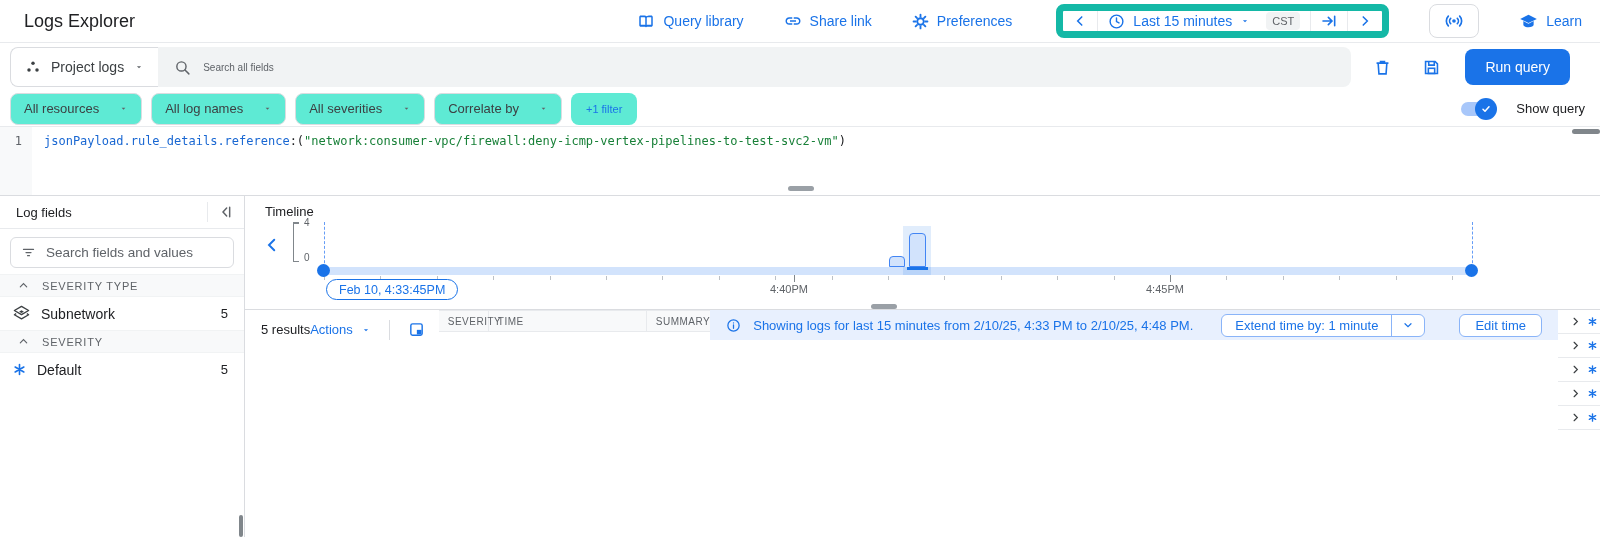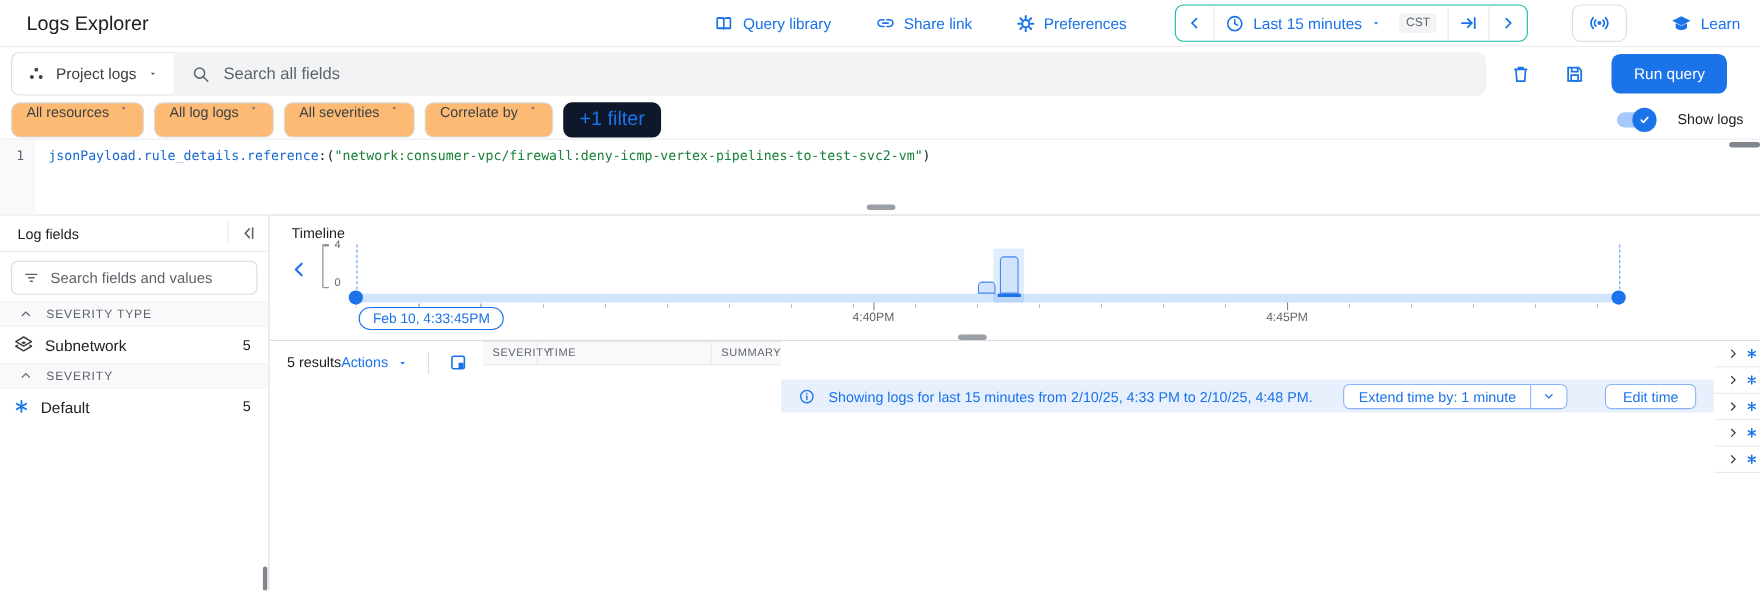--- a/index.html
+++ b/index.html
@@ -16,21 +16,21 @@
     position:absolute; top:0; left:0; right:0; height:43px;
     border-bottom:1px solid #e8eaed;
     display:flex; align-items:center; padding:0 18px 0 24px;
   }
   .hdr-title { font-size:18px; color:#202124; font-weight:400; }
   .hdr-spacer { flex:1; }
   .hdr-actions { display:flex; align-items:center; gap:40px; color:#1a73e8; font-size:14px; font-weight:500; }
   .hdr-link { display:flex; align-items:center; gap:8px; cursor:pointer; }
   .time-group {
     display:flex; align-items:flex-end; height:34px;
-    border:1px solid #14b8a6; border-radius:8px; overflow:hidden; margin-left:4px;
+    border:7px solid #14b8a6; border-radius:8px; overflow:hidden; margin-left:4px;
   }
   .time-seg { display:flex; align-items:center; justify-content:center; height:100%; padding:0 10px; }
   .time-seg + .time-seg { border-left:1px solid #e8eaed; }
   .time-label { display:flex; align-items:center; gap:8px; padding:0 10px; }
   .tz-chip {
     background:#f1f3f4; color:#5f6368; font-size:11px; font-weight:500;
     border-radius:4px; padding:3px 6px; margin-left:8px;
   }
   .stream-btn {
     display:flex; align-items:center; justify-content:center;
@@ -48,44 +48,44 @@
     height:40px; background:#fff; border:1px solid #dadce0; border-right:none;
     border-radius:8px 0 0 8px; display:flex; align-items:center; gap:10px;
     padding:0 14px; font-size:14px; font-weight:500; color:#3c4043;
   }
   .search-all {
     flex:1; height:40px; background:#f1f3f4; border-radius:0 8px 8px 0;
     display:flex; align-items:center; gap:12px; padding:0 16px;
   }
   .search-all input {
     flex:1; border:none; outline:none; background:transparent;
-    font-size:15px; color:#7f1d1d; font-family:"Liberation Sans", sans-serif;
+    font-size:10px; color:#7f1d1d; font-family:"Liberation Sans", sans-serif;
   }
   .search-all input::placeholder { color:#5f6368; }
   .qbar-icons { display:flex; align-items:center; gap:30px; margin:0 24px 0 22px; color:#1a73e8; }
   .run-btn {
     height:36px; padding:0 20px; background:#1a73e8; color:#fff;
     border:none; border-radius:8px; font-size:14px; font-weight:500;
     display:flex; align-items:center; cursor:pointer;
     font-family:"Liberation Sans", sans-serif;
   }
 
   
   .fbar {
     position:absolute; top:91px; left:0; right:0; height:35px;
     display:flex; align-items:center; gap:9px; padding:0 15px 0 10px;
   }
   .fchip {
-    height:32px; background:#fdba74; border:1px solid #dadce0; border-radius:8px;
-    display:flex; align-items:flex-start; gap:9px; padding:0 13px;
+    height:32px; background:#5eead4; border:1px solid #dadce0; border-radius:8px;
+    display:flex; align-items:center; gap:20px; padding:0 13px;
     font-size:13px; font-weight:500; color:#3c4043; cursor:pointer;
   }
   .fchip-blue {
-    height:32px; background:#0f172a; color:#1a73e8; border:none; border-radius:8px;
-    display:flex; align-items:center; padding:0 15px; font-size:18px; font-weight:500; cursor:pointer;
+    height:32px; background:#5eead4; color:#1a73e8; border:none; border-radius:8px;
+    display:flex; align-items:center; padding:0 15px; font-size:11px; font-weight:500; cursor:pointer;
   }
   .fbar-spacer { flex:1; }
   .toggle { position:relative; width:38px; height:22px; margin-right:10px; cursor:pointer; }
   .toggle .track { position:absolute; left:2px; top:4px; width:34px; height:14px; border-radius:7px; background:#a8c7fa; }
   .toggle .thumb {
     position:absolute; right:0; top:0; width:22px; height:22px; border-radius:50%;
     background:#1a73e8; display:flex; align-items:center; justify-content:center;
   }
   .showq-label { font-size:13px; font-weight:500; color:#202124; }
 
@@ -159,21 +159,21 @@
   .tl-ymin { position:absolute; left:59px; top:56px; font-size:10px; color:#5f6368; }
   .tl-dash { position:absolute; top:26px; height:46px; width:0; border-left:1px dashed #669df6; }
   .tl-band { position:absolute; left:79px; top:71px; width:1149px; height:8px; background:#d2e3fc; }
   .tl-sel { position:absolute; left:662px; top:71px; width:21px; height:3px; background:#1a73e8; }
   .tl-dot { position:absolute; width:13px; height:13px; border-radius:50%; background:#1a73e8; top:68px; cursor:ew-resize; }
   .tl-ticks {
     position:absolute; left:79px; top:80px; width:1148px; height:4px;
     background:repeating-linear-gradient(to right, #bdc1c6 0 1px, transparent 1px 56.4px);
   }
   .tl-majortick { position:absolute; top:79px; width:1px; height:7px; background:#80868b; }
-  .tl-ticklabel { position:absolute; top:87px; width:48px; text-align:center; font-size:11px; color:#5f6368; }
+  .tl-ticklabel { position:absolute; top:87px; width:48px; font-size:11px; color:#5f6368; }
   .tl-hl { position:absolute; left:658px; top:30px; width:28px; height:49px; background:rgba(26,115,232,0.13); }
   .tl-bar { position:absolute; background:#d2e3fc; border:1.5px solid #4285f4; border-radius:4px 4px 0 0; }
   .tl-bar.small { left:644px; top:60px; width:16px; height:11px; }
   .tl-bar.tall  { left:664px; top:37px; width:17px; height:34px; }
   .tl-pill {
     position:absolute; top:83px; height:21px; display:flex; align-items:center;
     border:1px solid #1a73e8; border-radius:12px; background:#fff;
     color:#1a73e8; font-size:12.5px; padding:0 12px; white-space:nowrap; cursor:pointer;
   }
   .tl .drag-handle { left:626px; top:108px; }
@@ -186,21 +186,21 @@
   .res-actions { display:flex; align-items:center; gap:8px; color:#1a73e8; font-size:13px; font-weight:500; cursor:pointer; }
   .res-toolbar .vdiv { width:1px; height:20px; background:#dadce0; margin:0 18px; }
   .res-cols {
     height:22px; background:#f8f9fa; border-top:1px solid #e8eaed; border-bottom:1px solid #e8eaed;
     display:flex; align-items:center; font-size:10px; font-weight:500; color:#5f6368; letter-spacing:0.5px;
   }
   .res-cols .c-sev { width:50px; padding-left:9px; border-right:1px solid #e8eaed; height:100%; display:flex; align-items:center; }
   .res-cols .c-time { width:158px; padding-left:9px; border-right:1px solid #e8eaed; height:100%; display:flex; align-items:center; }
   .res-cols .c-sum { flex:1; padding-left:9px; display:flex; align-items:center; }
   .banner {
-    height:30px; background:#e8f0fe; display:flex; align-items:center; padding:0 16px; gap:12px;margin-top:35px;
+    height:30px; background:#e8f0fe; display:flex; align-items:center; padding:0 16px; gap:12px;
   }
   .banner-text { color:#1a73e8; font-size:13px; white-space:nowrap; }
   .split-btn {
     display:flex; align-items:stretch; height:23px; margin-left:16px;
     border:1px solid #8ab4f8; border-radius:6px; background:#fff; overflow:hidden; cursor:pointer;
   }
   .split-main { display:flex; align-items:center; padding:0 13px; color:#1a73e8; font-size:13px; font-weight:500; border-right:1px solid #8ab4f8; white-space:nowrap; }
   .split-caret { display:flex; align-items:center; justify-content:center; width:32px; color:#1a73e8; }
   .edit-btn {
     height:23px; margin-left:22px; padding:0 15px; border:1px solid #8ab4f8; border-radius:6px;
@@ -359,21 +359,21 @@
   <div class="fbar">
     <div class="fchip">
       <span>All resources</span>
       <span class="caret-gray">
           <svg width="9" height="9" viewBox="0 0 24 24" fill="currentColor">
             <path d="M7 10l5 5 5-5z"></path>
           </svg>
         </span>
     </div>
     <div class="fchip">
-      <span>All log logs</span>
+      <span>All log names</span>
       <span class="caret-gray">
           <svg width="9" height="9" viewBox="0 0 24 24" fill="currentColor">
             <path d="M7 10l5 5 5-5z"></path>
           </svg>
         </span>
     </div>
     <div class="fchip">
       <span>All severities</span>
       <span class="caret-gray">
           <svg width="9" height="9" viewBox="0 0 24 24" fill="currentColor">
@@ -394,21 +394,21 @@
     <div class="toggle">
       <div class="track"></div>
       <div class="thumb">
         <span>
           <svg width="12" height="12" viewBox="0 0 24 24" fill="none" stroke="#fff" stroke-width="3" stroke-linecap="round" stroke-linejoin="round">
               <path d="M6 12.5l4 4 8-9"></path>
             </svg>
         </span>
       </div>
     </div>
-    <span class="showq-label">Show logs</span>
+    <span class="showq-label">Show query</span>
   </div>
 
   <div class="editor">
     <div class="gutter">1</div>
     <div class="code-line"><span class="tok-field">jsonPayload.rule_details.reference</span><span class="tok-punct">:(</span><span class="tok-string">"network:consumer-vpc/firewall:deny-icmp-vertex-pipelines-to-test-svc2-vm"</span><span class="tok-punct">)</span></div>
     <div class="editor-hthumb"></div>
     <div class="drag-handle"></div>
   </div>
 
   <div class="main">

